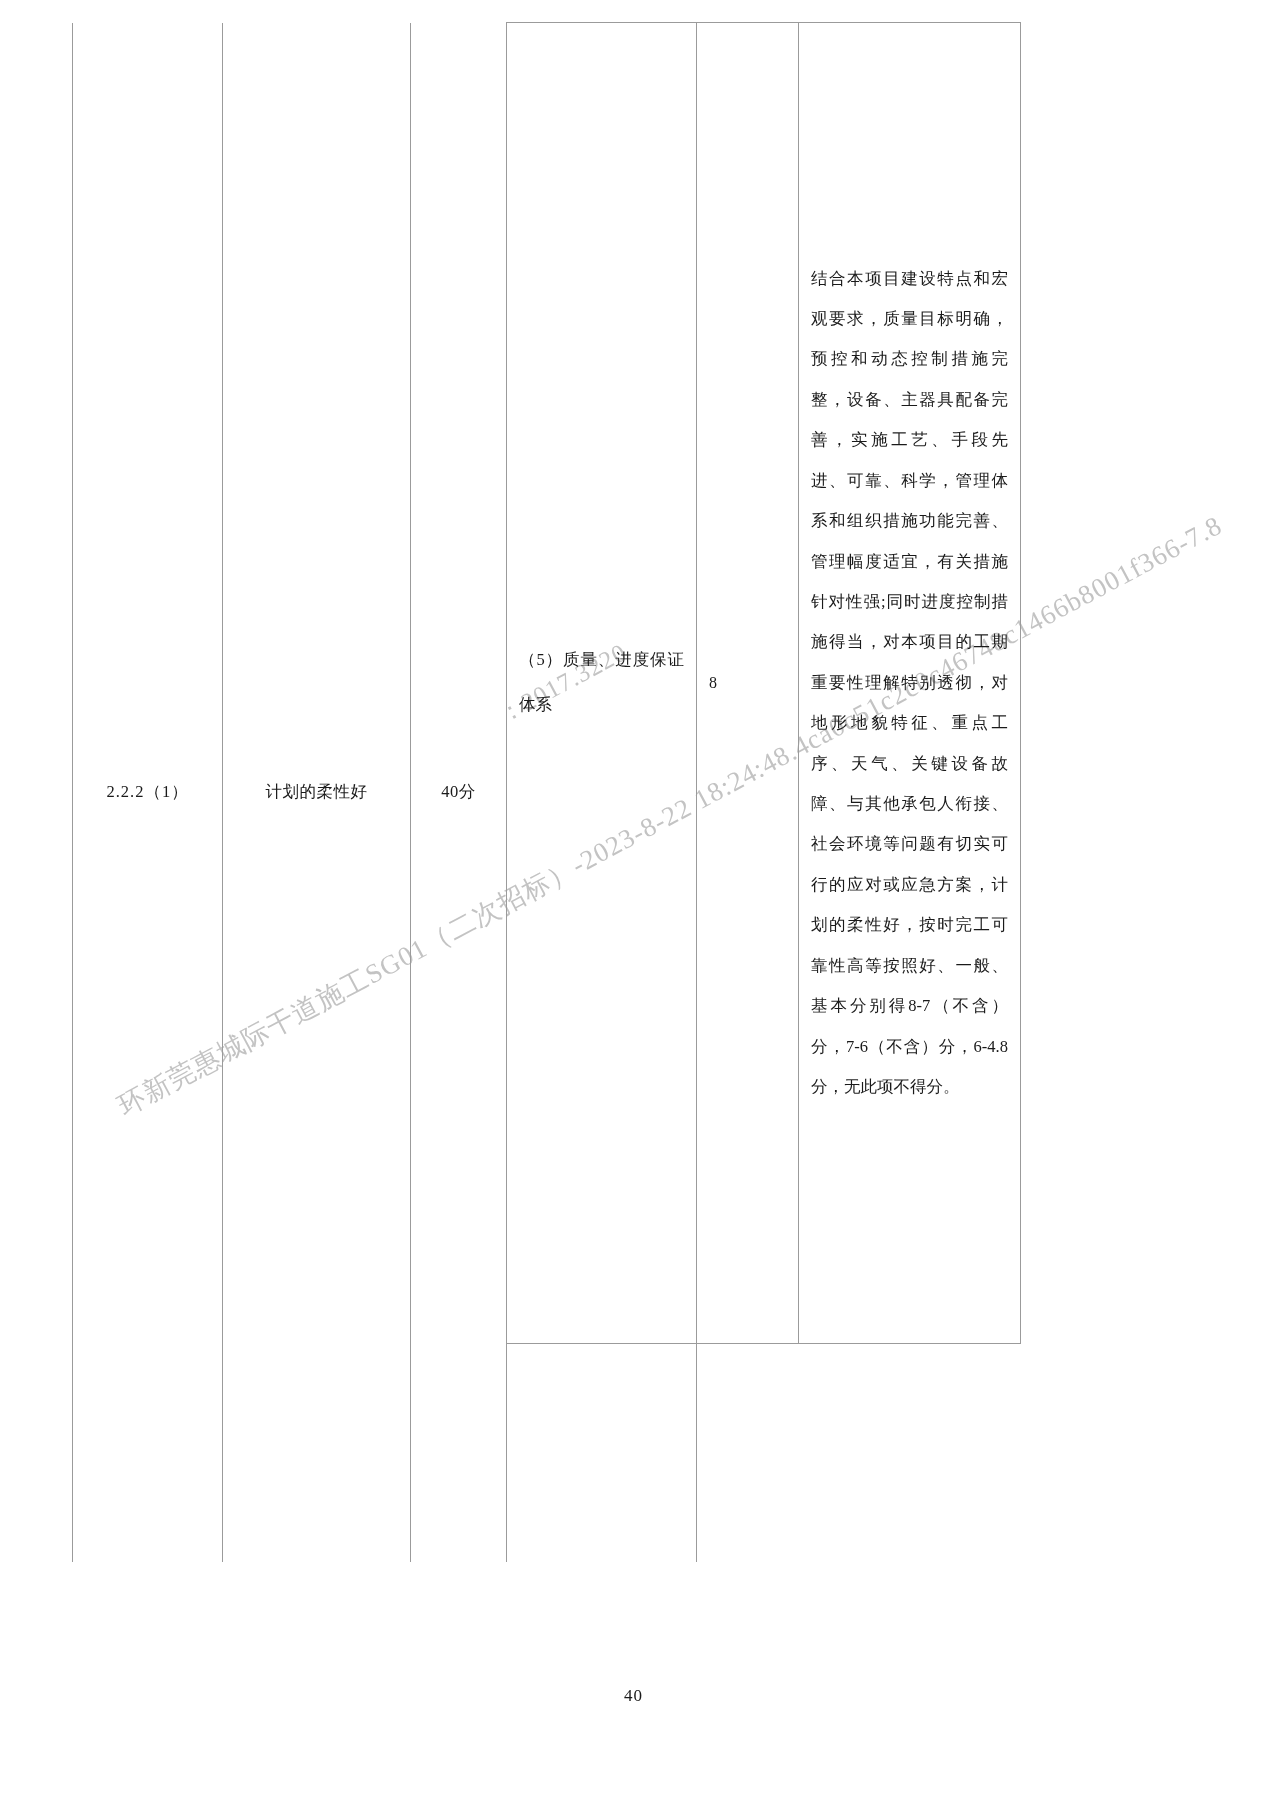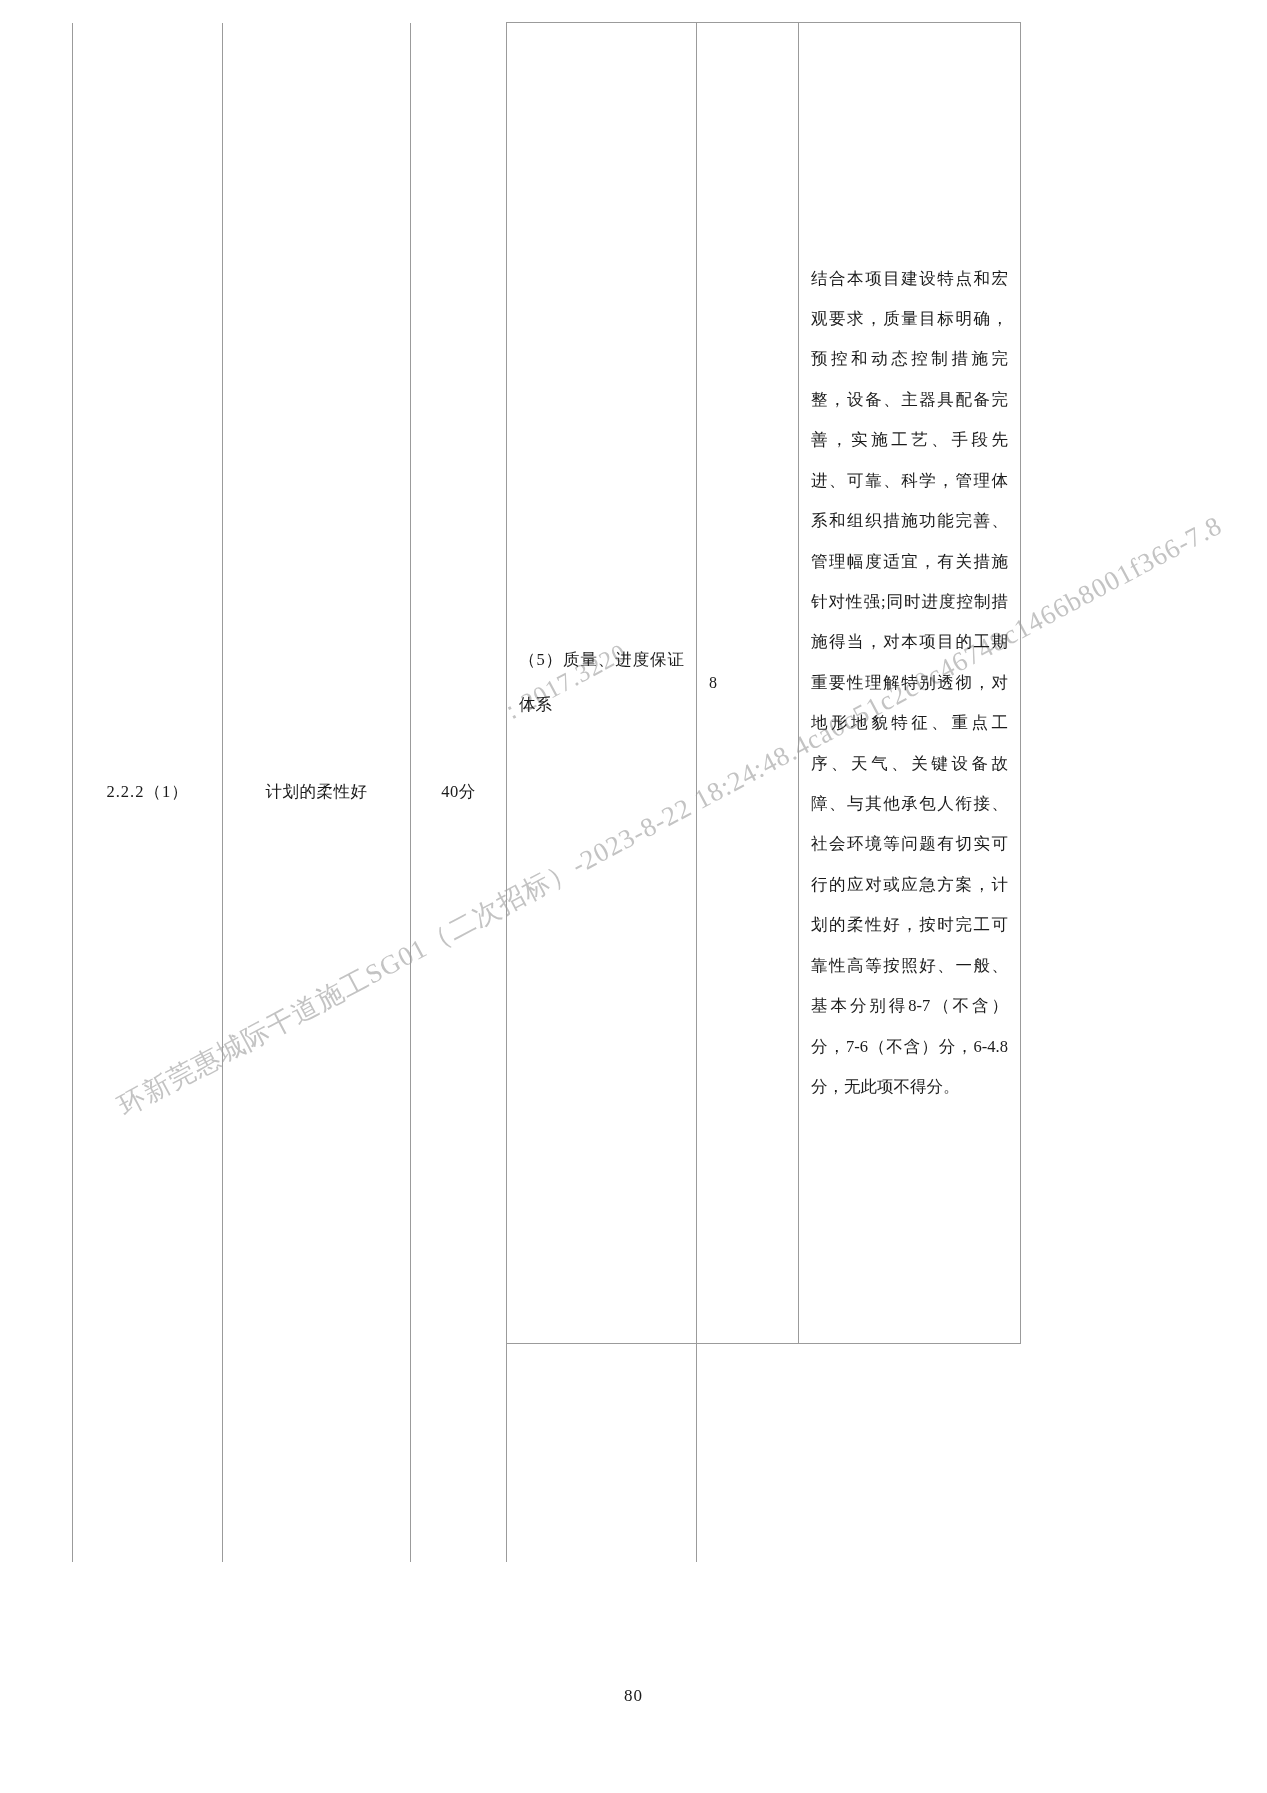--- a/index.html
+++ b/index.html
@@ -150,14 +150,14 @@
         <td class="cell-criteria">结合本项目建设特点和宏观要求，质量目标明确，预控和动态控制措施完整，设备、主器具配备完善，实施工艺、手段先进、可靠、科学，管理体系和组织措施功能完善、管理幅度适宜，有关措施针对性强;同时进度控制措施得当，对本项目的工期重要性理解特别透彻，对地形地貌特征、重点工序、天气、关键设备故障、与其他承包人衔接、社会环境等问题有切实可行的应对或应急方案，计划的柔性好，按时完工可靠性高等按照好、一般、基本分别得8-7（不含）分，7-6（不含）分，6-4.8分，无此项不得分。</td>
       </tr>
       <tr class="tail-row">
         <td></td>
         <td style="border-left:none;border-right:none;"></td>
         <td style="border-left:none;border-right:none;"></td>
       </tr>
     </tbody>
   </table>
 
-  <div class="page-number">80</div>
+  <div class="page-number">40</div>
 </div>
 
 </body></html>

